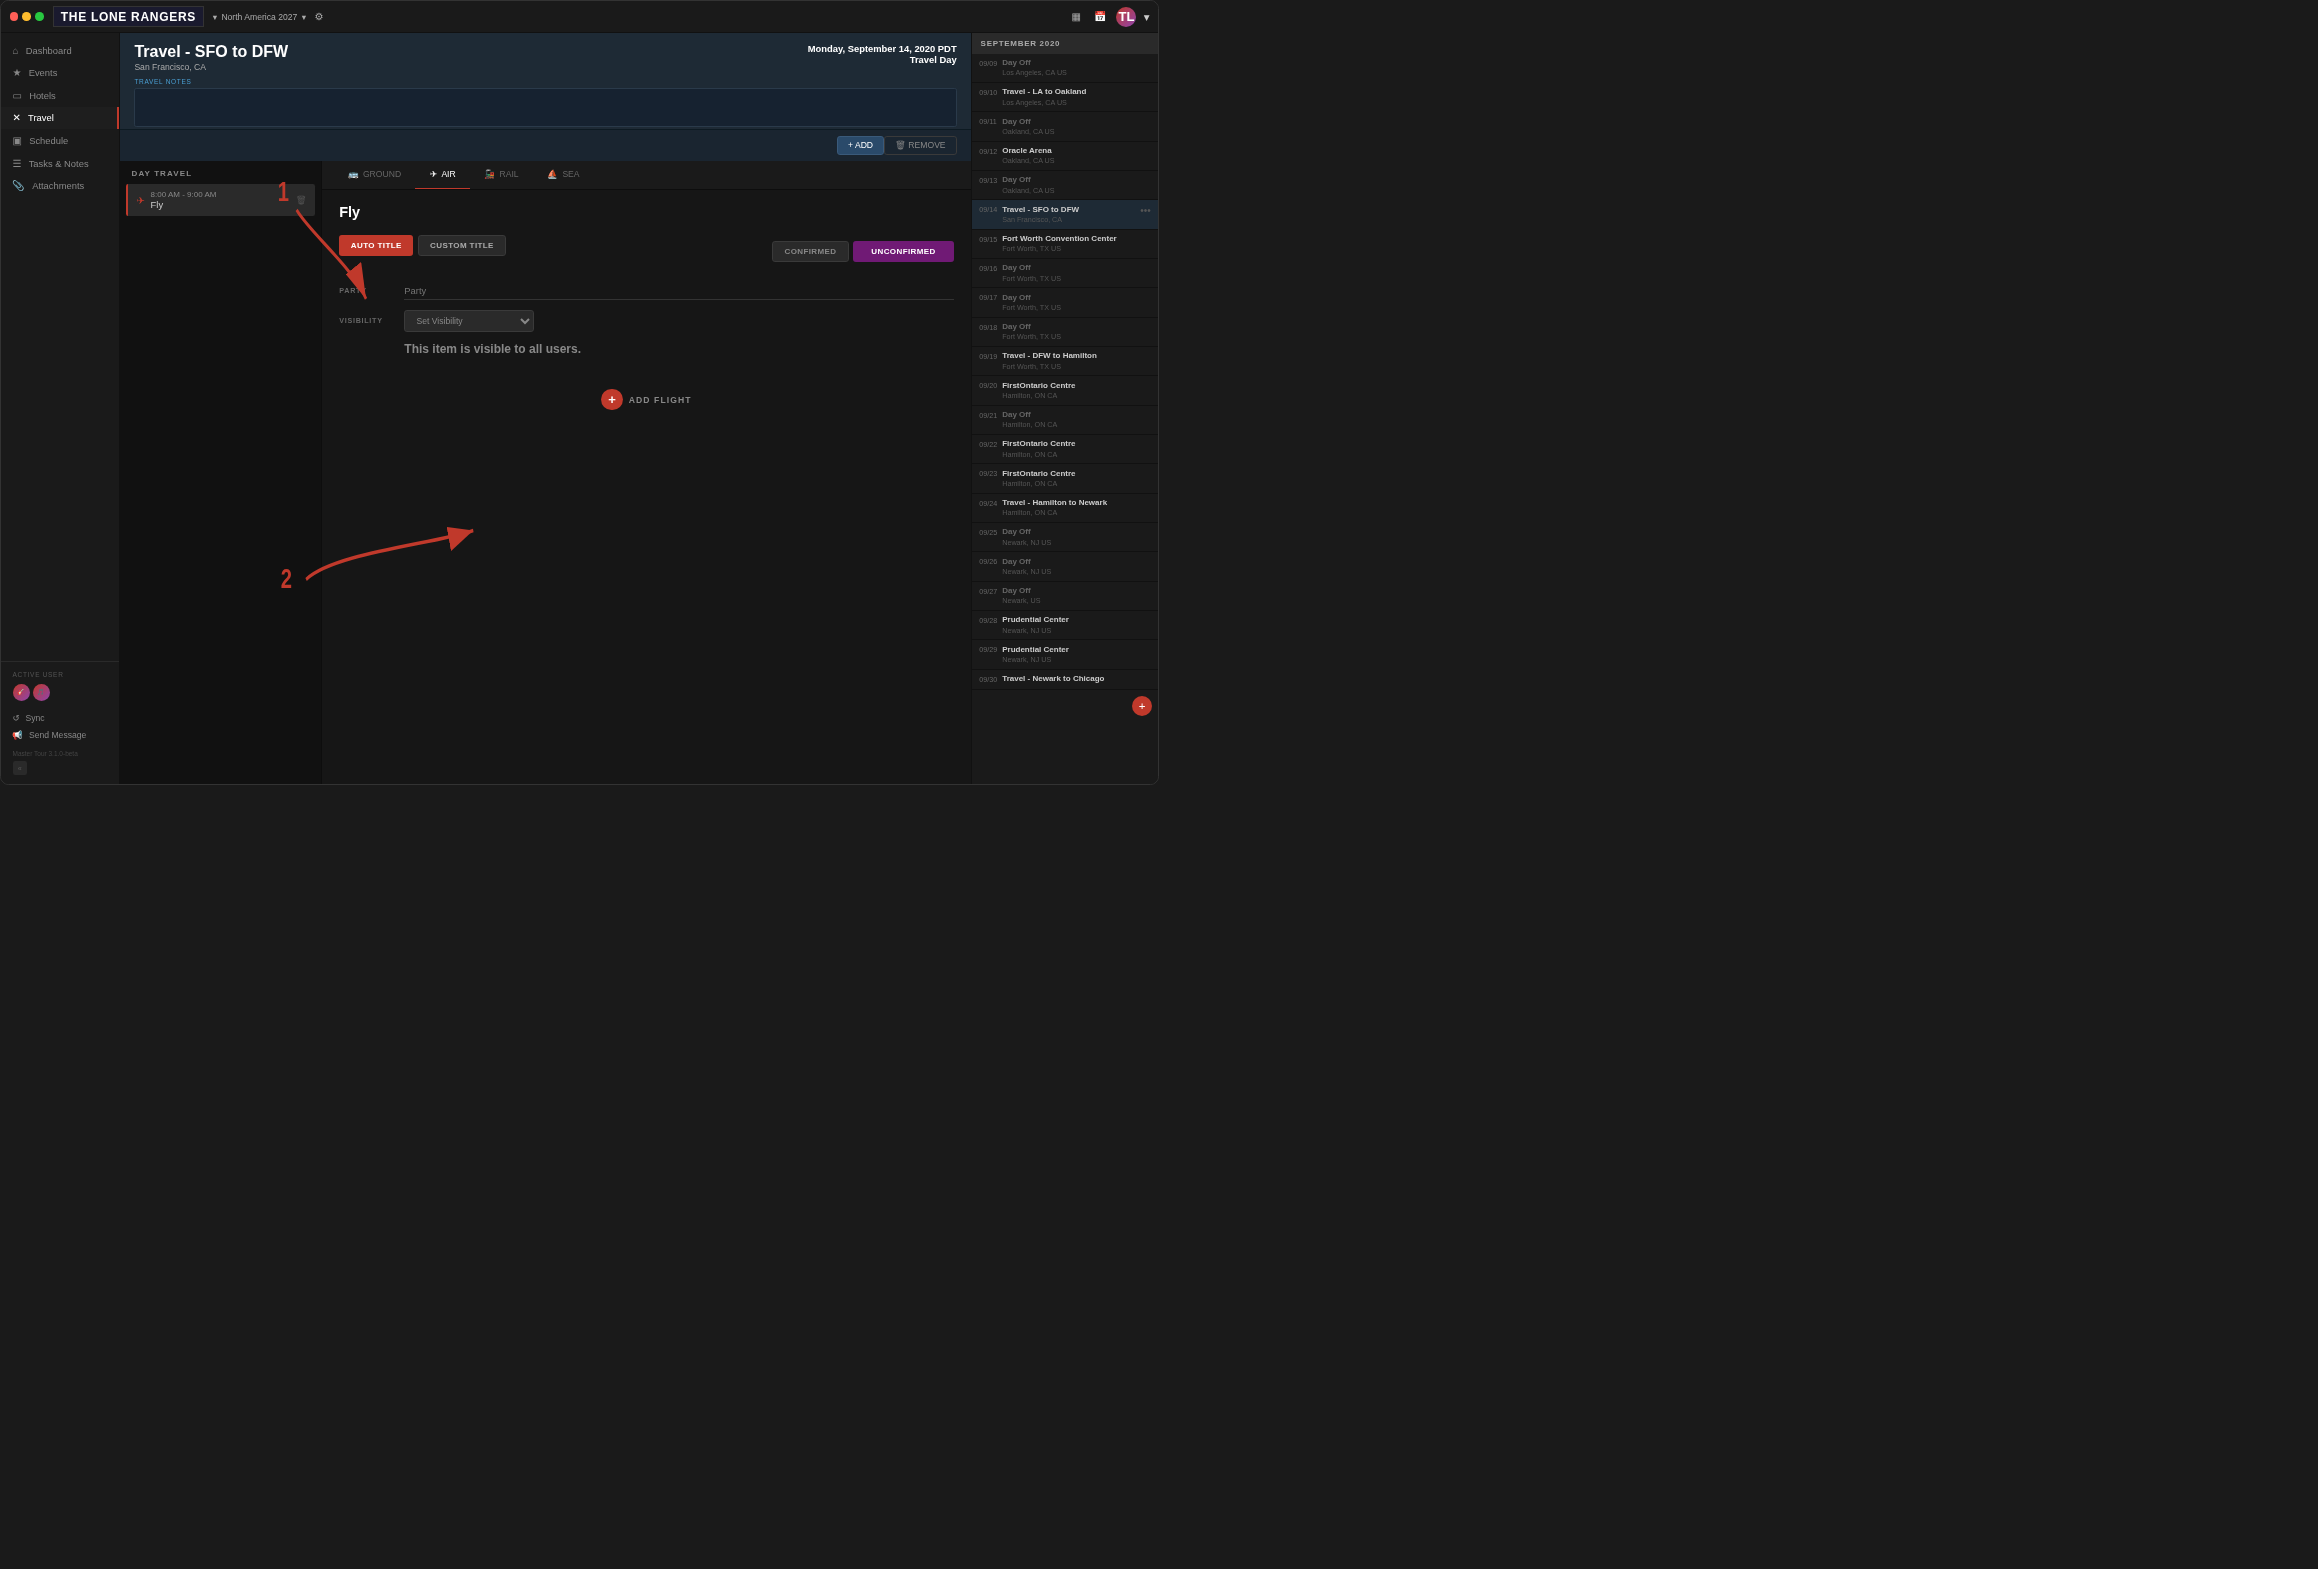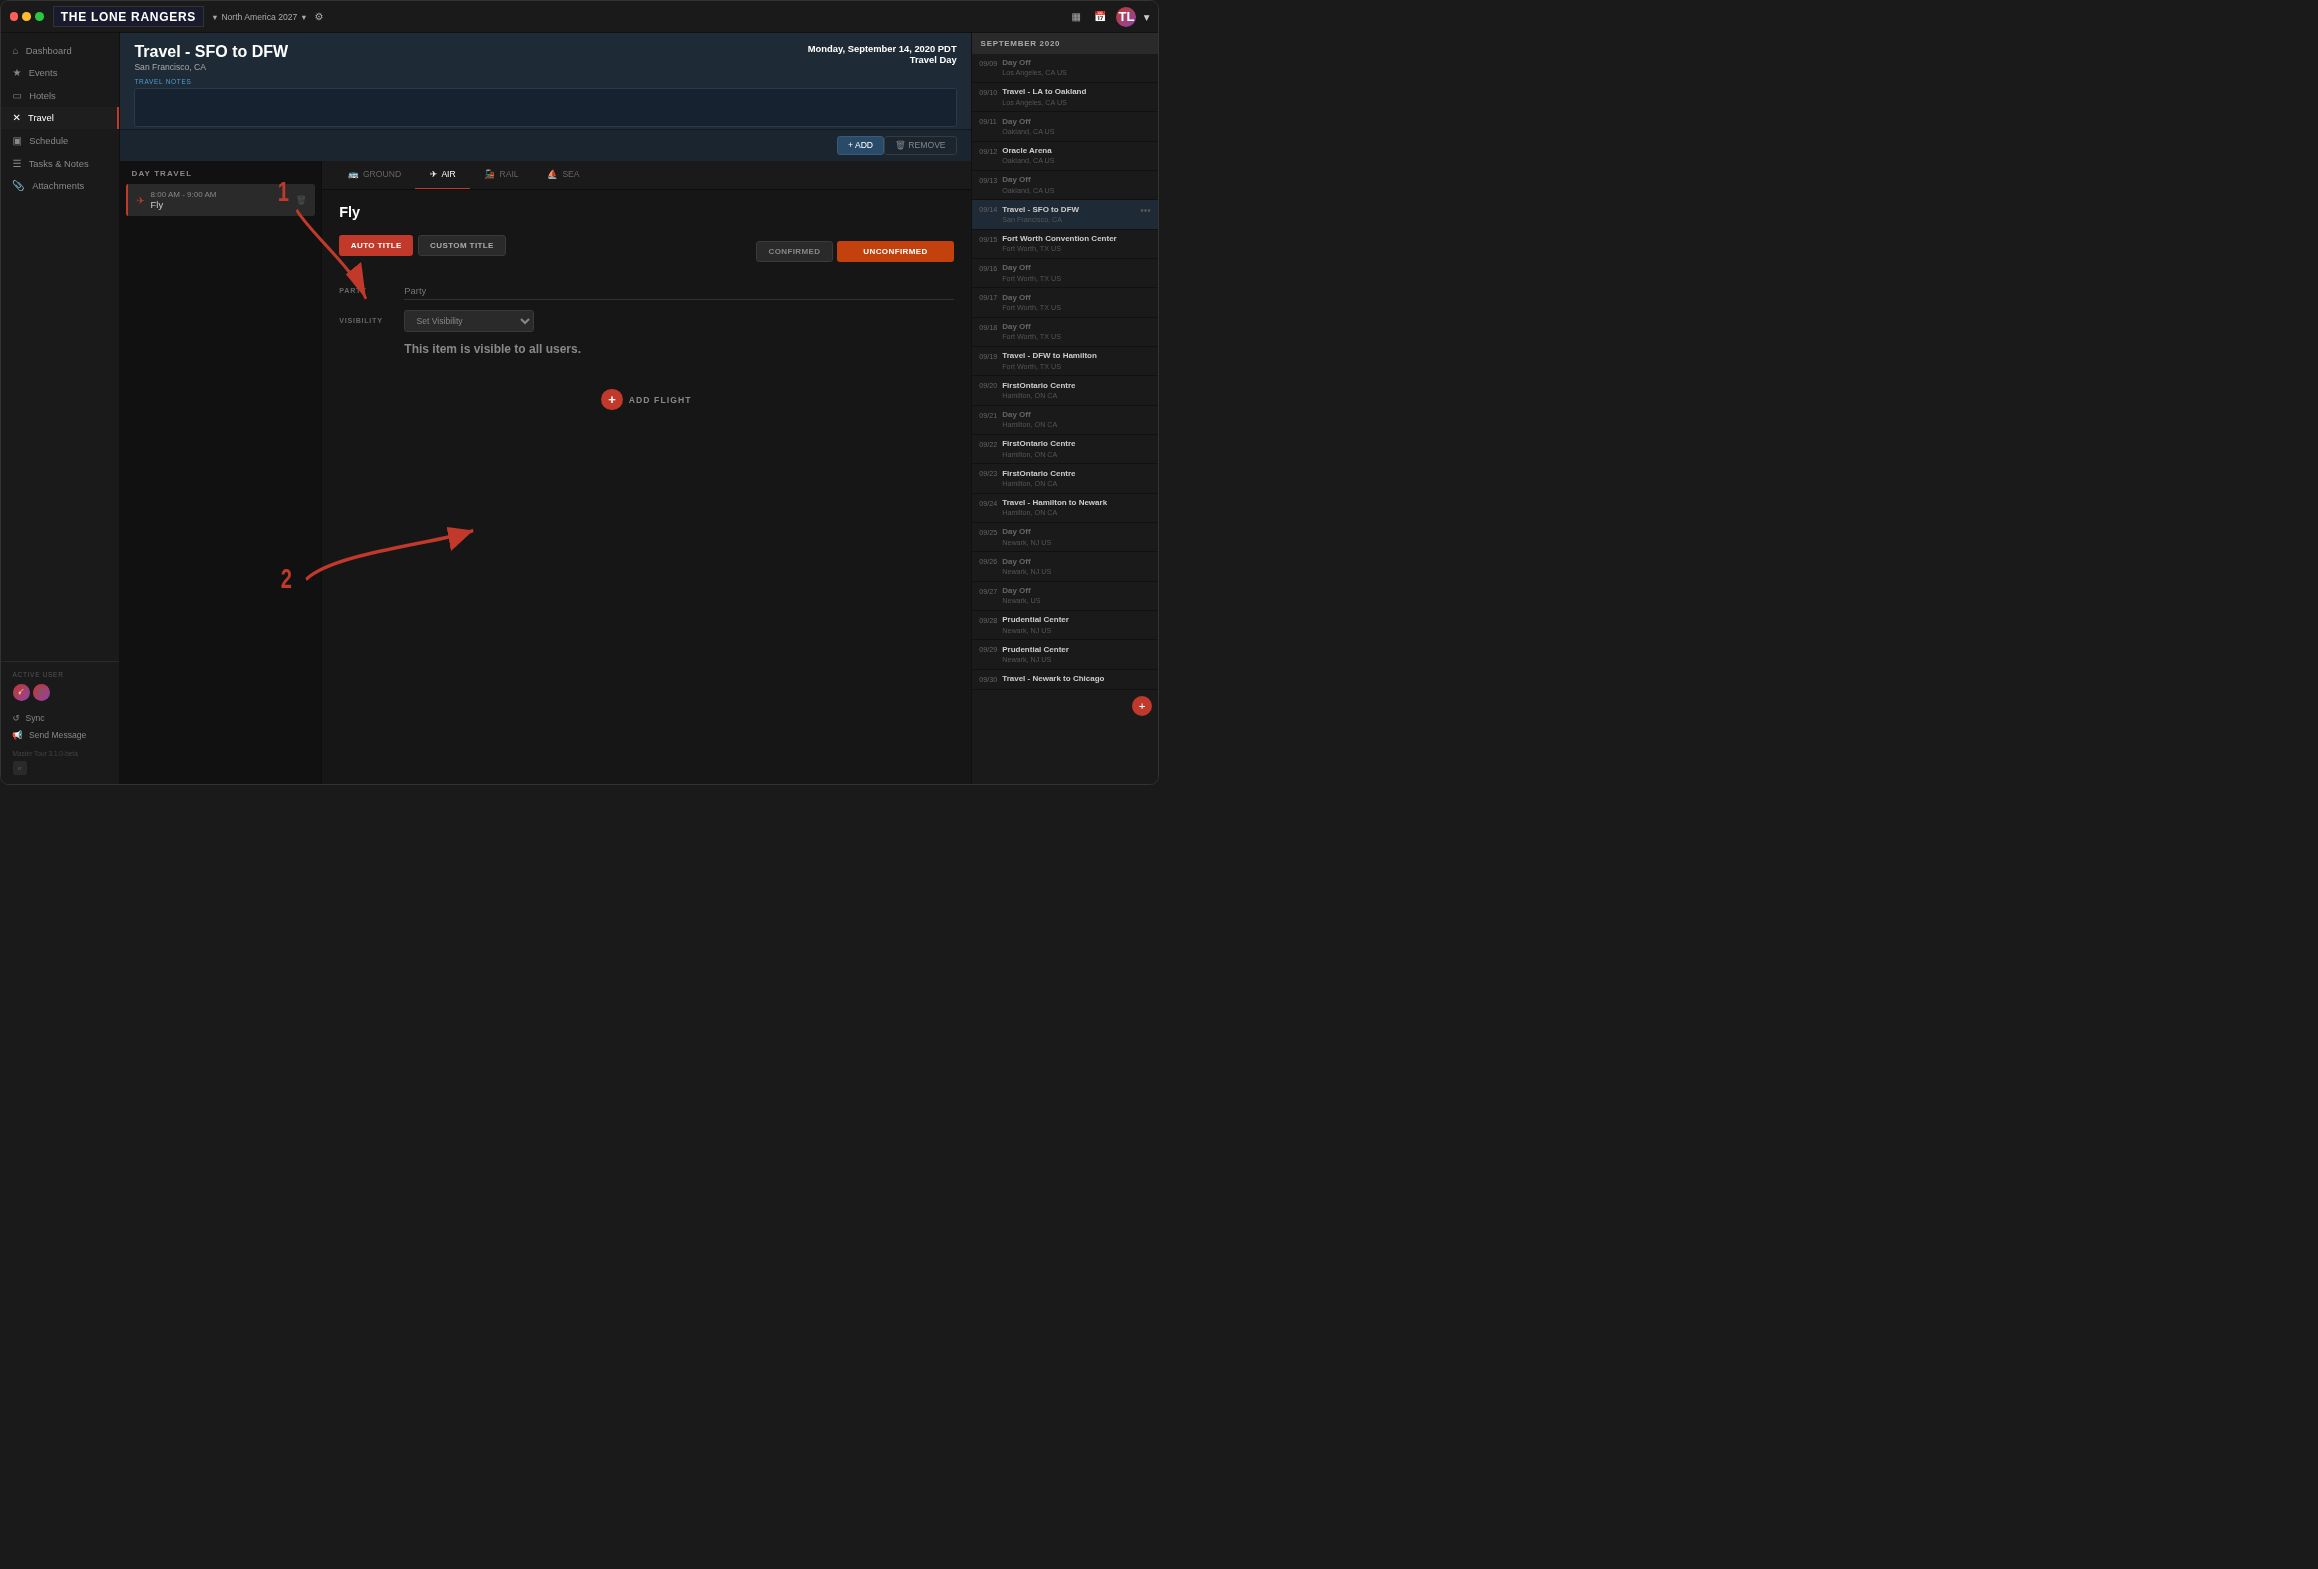--- a/index.html
+++ b/index.html
@@ -497,24 +497,24 @@
       border: 0.7px solid #3a3a3a;
       padding: 5px 11.5px;
       border-radius: 2.9px;
       font-size: 8px;
       font-weight: 700;
       letter-spacing: 0.4px;
       cursor: pointer;
     }
 
     .btn-unconfirmed {
-      background: #c2410c;
+      background: #701a75;
       color: #fff;
       border: none;
-      padding: 5px 26px;
+      padding: 5px 18px;
       border-radius: 2.9px;
       font-size: 8px;
       font-weight: 700;
       letter-spacing: 0.4px;
       cursor: pointer;
     }
 
     .form-row {
       display: flex;
       align-items: center;

